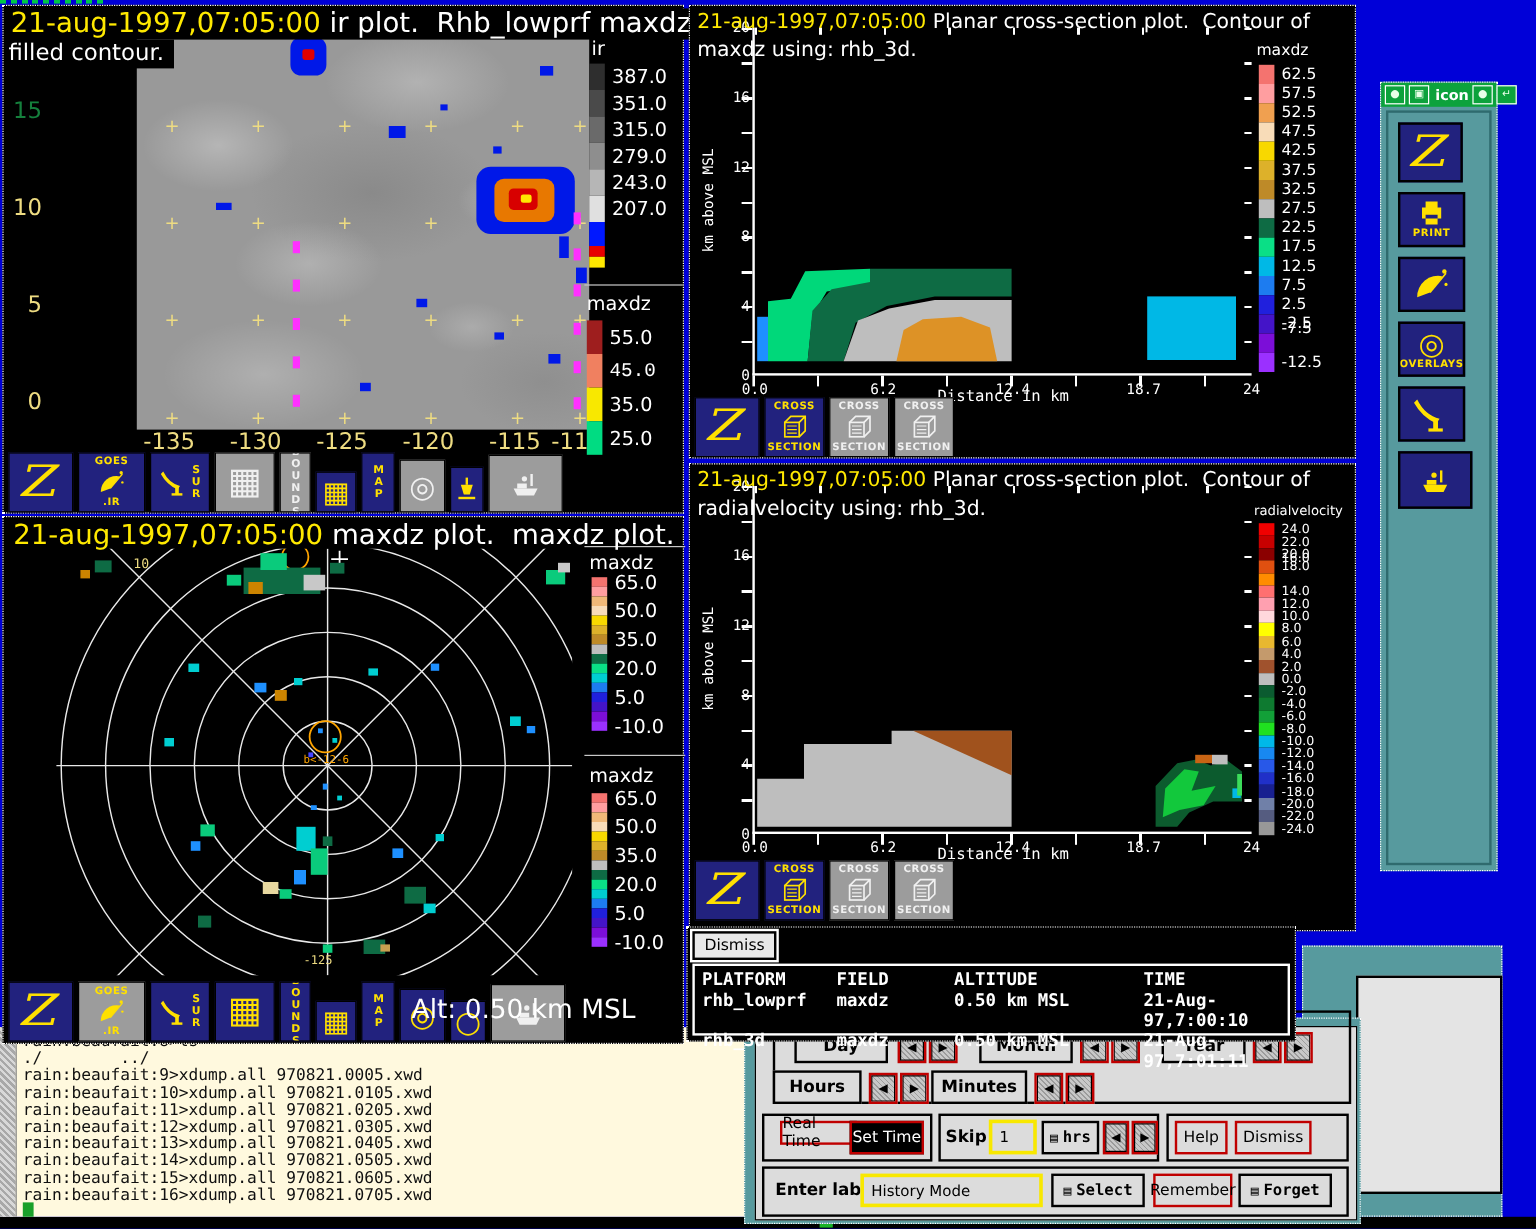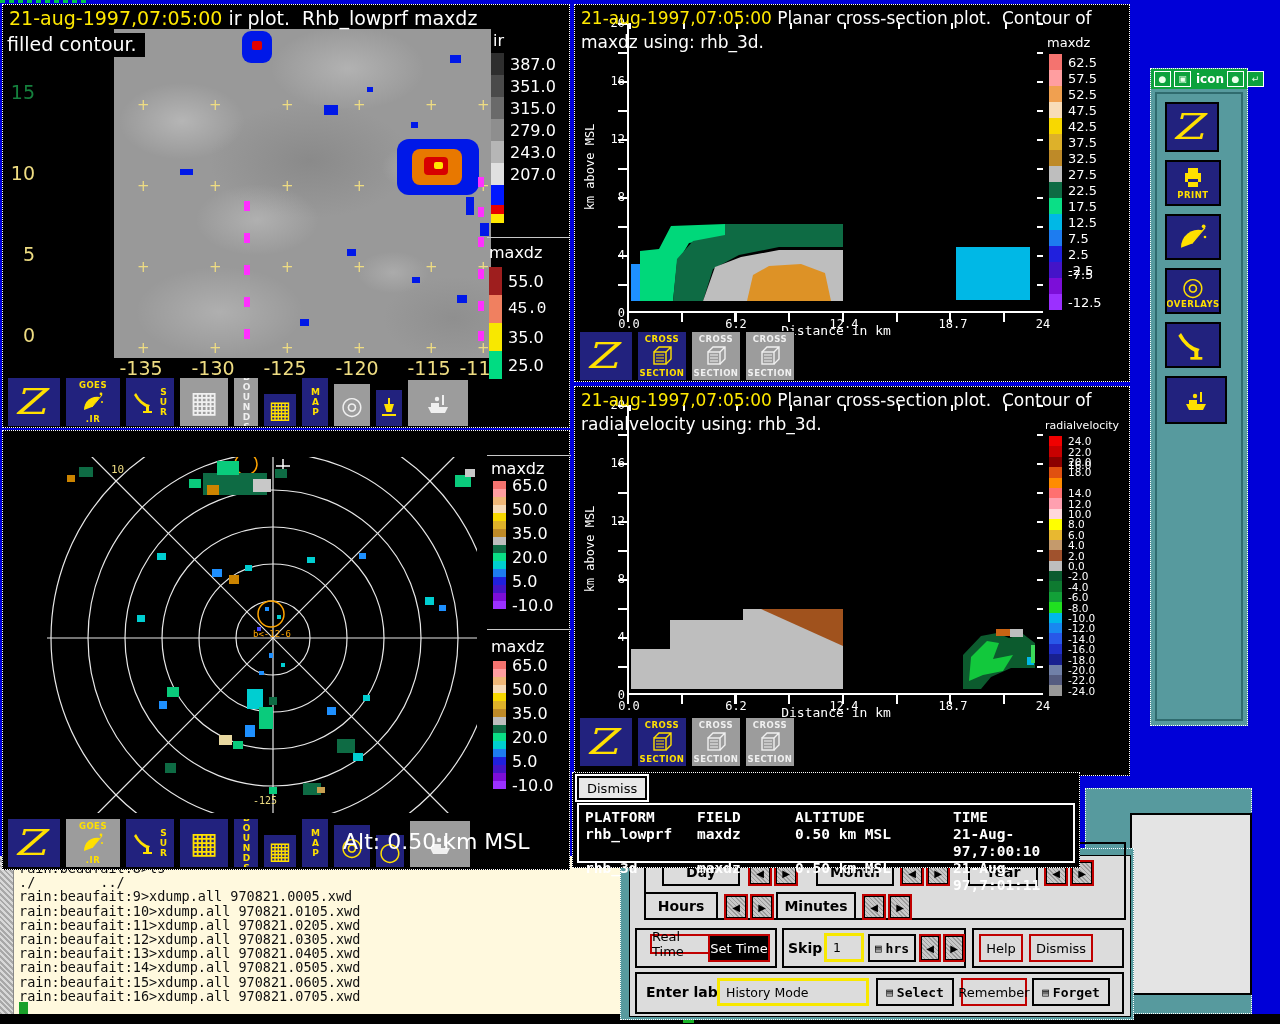--- a/index.html
+++ b/index.html
@@ -1,20 +1,20 @@
 <!DOCTYPE html>
 <html><head>
 <meta charset="utf-8">
 <style>
   html,body{margin:0;padding:0;background:#000;}
   #desktop{position:relative;width:1280px;height:1024px;background:#0000D8;overflow:hidden;
            font-family:"DejaVu Sans",sans-serif;}
   .win{position:absolute;background:#000;border:1px dotted #fff;box-sizing:border-box;}
   .teal{background:#579A9E;}
-  .t1{position:absolute;white-space:pre;font-size:19px;color:#fff;}
+  .t1{position:absolute;white-space:pre;font-size:23px;color:#fff;}
   .t1 .ts{color:#FFE900;}
   .t2{position:absolute;white-space:pre;font-size:19px;color:#fff;background:#000;padding:0 8px 2px 0;}
   .small-t1{font-size:17px;}
   
   .plot{position:absolute;border-left:2px solid #fff;border-bottom:2px solid #fff;box-sizing:border-box;}
   .plot::before{content:"";position:absolute;left:0;top:0;right:0;height:6px;
     background:repeating-linear-gradient(90deg,#fff 0 2px,transparent 2px 53.75px);}
   .tx{position:absolute;left:-2px;right:0;bottom:-11px;height:9px;
     background:repeating-linear-gradient(90deg,#fff 0 2px,transparent 2px 53.75px);}
   .ty{position:absolute;left:-11px;top:0;bottom:-2px;width:9px;
@@ -518,20 +518,21 @@
           <span class="lt">CROSS</span>
           <svg class="gi " viewBox="0 0 24 24">
             <use href="#sy-cube"></use>
           </svg>
           <span class="lb">SECTION</span>
         </div>
       </div>
   </div>
 
   <div class="win" style="left:2px;top:430px;width:568px;height:440px;z-index:4">
+    <div class="t1" style="left:8px;top:2px;z-index:2"><span class="ts">21-aug-1997,07:05:00</span><span> maxdz plot.  maxdz plot.</span></div>
     <div style="position:absolute;left:4px;top:26px;width:470px;height:356px;overflow:hidden">
       <svg width="470" height="356" style="position:absolute;left:0;top:0">
         <g stroke="#E8E8E8" stroke-width="1.2" fill="none">
           <circle cx="266" cy="181" r="37"></circle>
             <circle cx="266" cy="181" r="74"></circle>
           <circle cx="266" cy="181" r="111"></circle>
             <circle cx="266" cy="181" r="148"></circle>
           <circle cx="266" cy="181" r="185"></circle>
             <circle cx="266" cy="181" r="222"></circle>
           <line x1="266" y1="0" x2="266" y2="356"></line>

